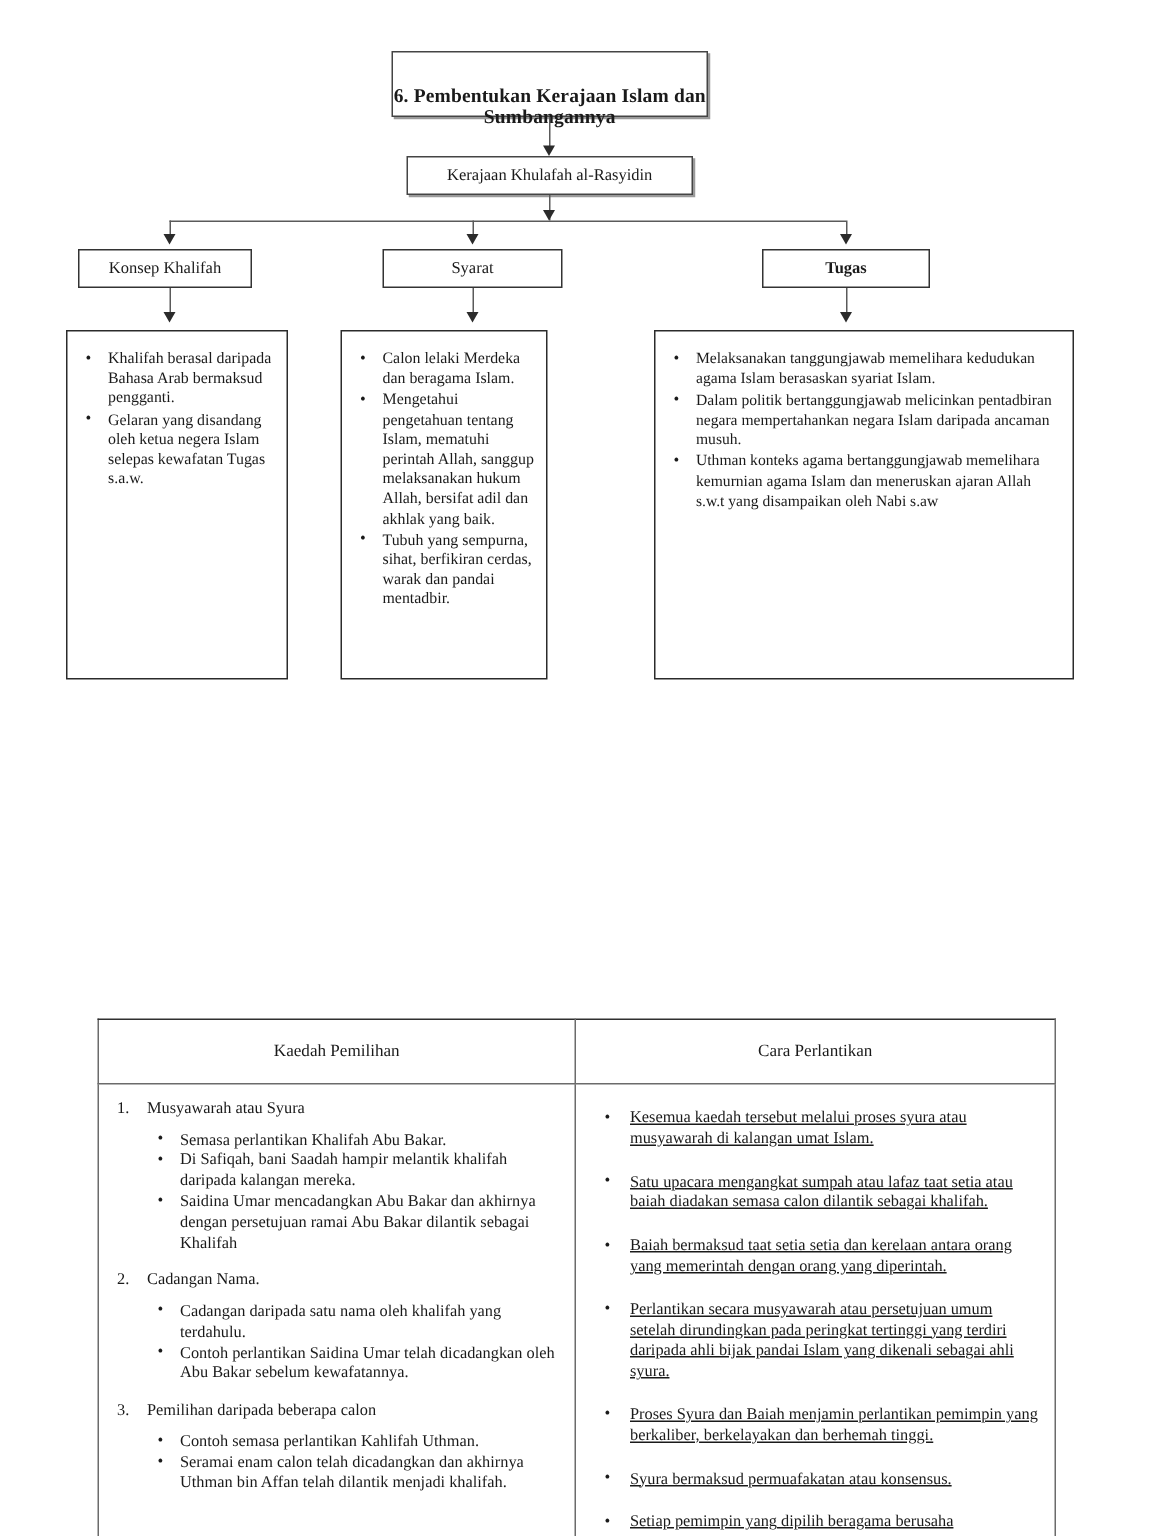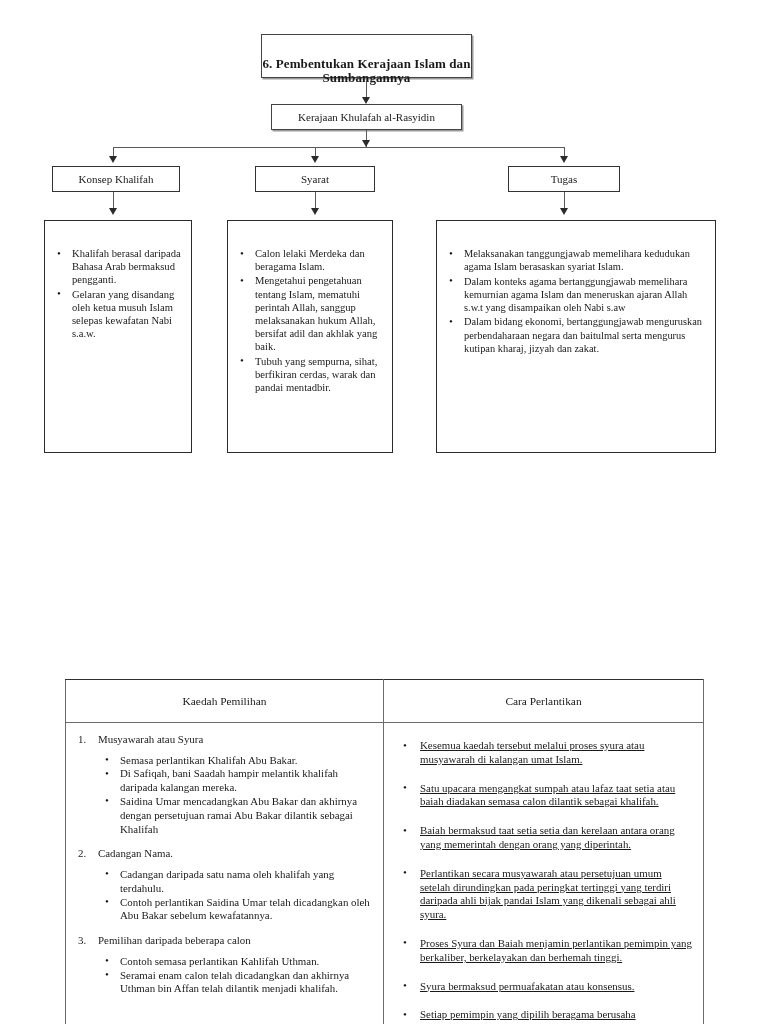--- a/index.html
+++ b/index.html
@@ -64,31 +64,31 @@
     font-size: 11px;
     line-height: 24px;
     padding-top: 0;
   }
 
   .cat-box { height: 26px; }
   .cat-box .txt {
     font-size: 11px;
     line-height: 24px;
   }
-  #cat-1 { left: 52px;  top: 166px; width: 128px; }
+  #cat-1 { left: 52px;  top: 166px; width: 116px; }
   #cat-2 { left: 255px; top: 166px; width: 120px; }
-  #cat-3 { left: 508px; top: 166px; width: 112px; }
+  #cat-3 { left: 508px; top: 166px; width: 112px; font-weight: bold; }
 
   
   .content-box {
     border: 1.5px solid #2b2b2b;
-    padding: 26px 8px 8px 8px;
+    padding: 12px 8px 8px 8px;
   }
   #content-1 { left: 44px;  top: 220px; width: 148px; height: 233px; }
-  #content-2 { left: 227px; top: 220px; width: 166px; height: 233px; }
+  #content-2 { left: 227px; top: 220px; width: 138px; height: 233px; }
   #content-3 { left: 436px; top: 220px; width: 280px; height: 233px; }
 
   ul.bullets {
     list-style: none;
     margin: 0;
     padding: 0;
   }
   ul.bullets > li {
     position: relative;
     padding-left: 19px;
@@ -254,37 +254,37 @@
 
   <div class="vline" style="left:315px; top:192px; height:18px;"></div>
   <div class="arrowhead" style="left:310.5px; top:208px;"></div>
 
   <div class="vline" style="left:564px; top:192px; height:18px;"></div>
   <div class="arrowhead" style="left:559.5px; top:208px;"></div>
 
   <div class="box content-box" id="content-1">
     <ul class="bullets">
       <li>Khalifah berasal daripada Bahasa Arab bermaksud pengganti.</li>
-      <li>Gelaran yang disandang oleh ketua musuh Islam selepas kewafatan Nabi s.a.w.</li>
+      <li>Gelaran yang disandang oleh ketua negera Islam selepas kewafatan Tugas s.a.w.</li>
     </ul>
   </div>
 
   <div class="box content-box" id="content-2">
     <ul class="bullets">
       <li>Calon lelaki Merdeka dan beragama Islam.</li>
       <li>Mengetahui pengetahuan tentang Islam, mematuhi perintah Allah, sanggup melaksanakan hukum Allah, bersifat adil dan akhlak yang baik.</li>
       <li>Tubuh yang sempurna, sihat, berfikiran cerdas, warak dan pandai mentadbir.</li>
     </ul>
   </div>
 
   <div class="box content-box" id="content-3">
     <ul class="bullets">
       <li>Melaksanakan tanggungjawab memelihara kedudukan agama Islam berasaskan syariat Islam.</li>
-      <li>Dalam konteks agama bertanggungjawab memelihara kemurnian agama Islam  dan meneruskan ajaran Allah s.w.t yang disampaikan oleh Nabi s.aw</li>
-      <li>Dalam bidang ekonomi, bertanggungjawab menguruskan perbendaharaan negara dan baitulmal serta mengurus kutipan kharaj, jizyah dan zakat.</li>
+      <li>Dalam politik bertanggungjawab melicinkan pentadbiran negara mempertahankan negara Islam daripada ancaman musuh.</li>
+      <li>Uthman konteks agama bertanggungjawab memelihara kemurnian agama Islam  dan meneruskan ajaran Allah s.w.t yang disampaikan oleh Nabi s.aw</li>
     </ul>
   </div>
 
   <table id="bottom-table">
     <colgroup>
       <col class="c1">
       <col class="c2">
     </colgroup>
     <thead>
       <tr>

